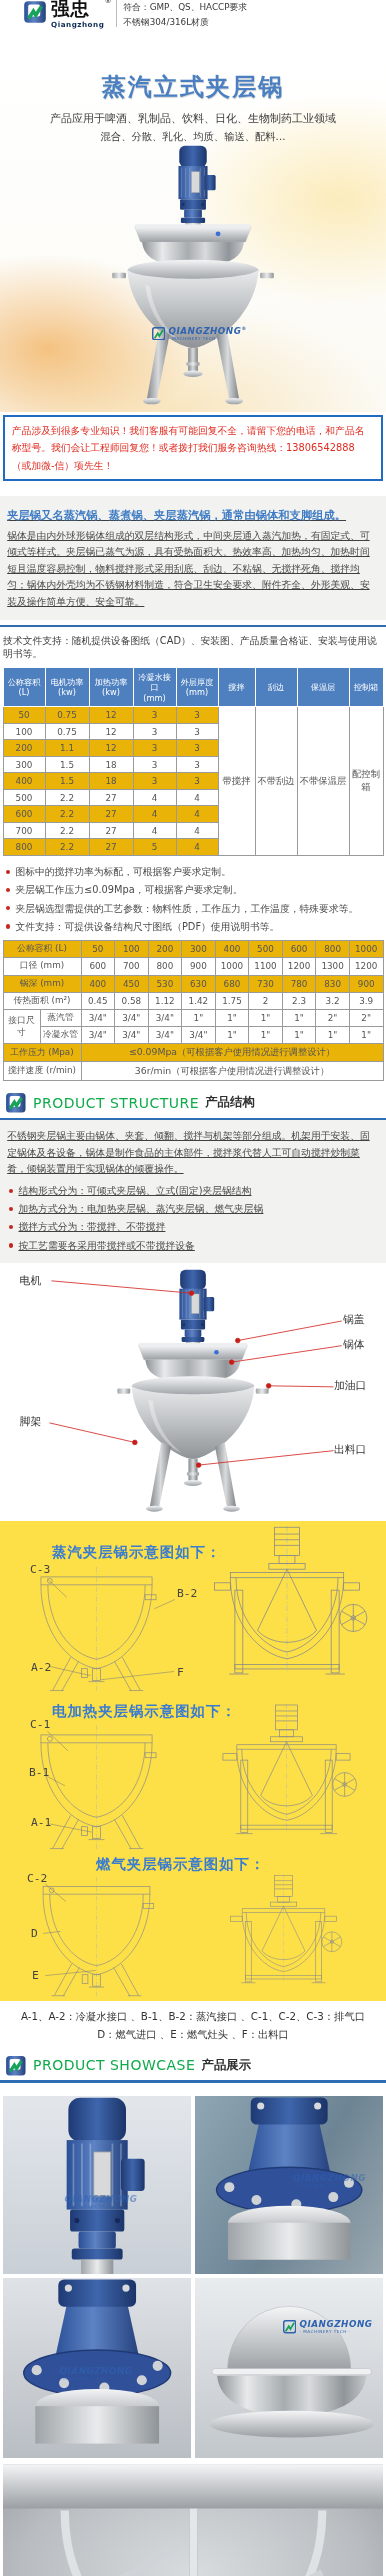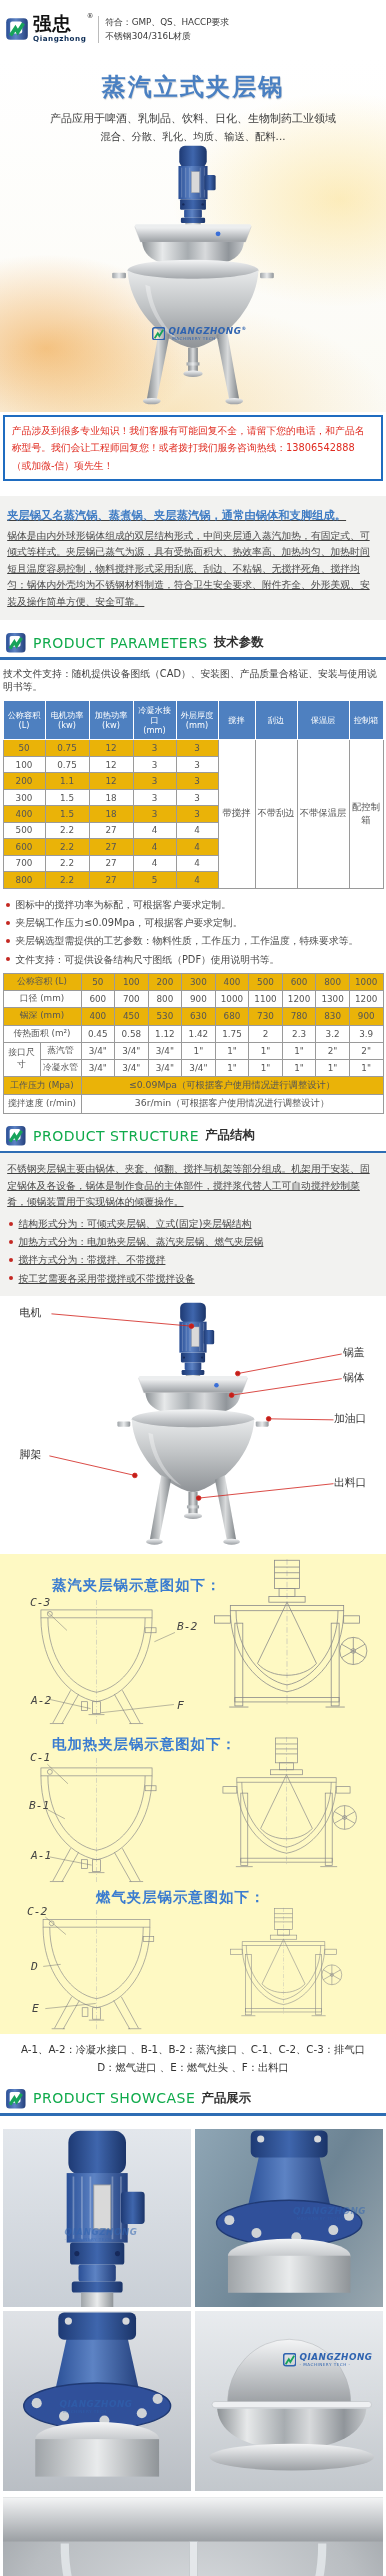--- a/index.html
+++ b/index.html
@@ -1,20 +1,20 @@
 <!DOCTYPE html>
 <html style="font-size:8.2px"><head>
 <meta charset="utf-8">
 <style>
   html,body{margin:0;padding:0;background:#ffffff;}
   body{font-family:"DejaVu Sans","Liberation Sans",sans-serif;color:#404040;}
   #page{width:386px;height:3029px;margin:0 auto;background:#fff;overflow:hidden;position:relative;}
 
   
-  .hdr{height:58px;display:flex;align-items:center;padding-left:5px;box-sizing:border-box;background:#fff;}
+  .hdr{height:58px;display:flex;padding-left:23px;box-sizing:border-box;background:#fff;}
   .hdr-logo{width:24px;height:24px;flex:0 0 24px;}
   .hdr-brand{margin-left:4.1px;position:relative;}
   .hdr-cn{font-size:18.5px;font-weight:bold;color:#111;letter-spacing:1px;line-height:1;}
   .hdr-reg{position:absolute;top:-3.1px;right:-7.2px;font-size:6.7px;color:#222;}
   .hdr-en{font-size:7.2px;font-weight:bold;color:#0d2d56;letter-spacing:0.5px;margin-top:1px;}
   .hdr-sep{width:0.5px;height:27px;background:#bbb;margin:0 7.2px 0 11.3px;}
   .hdr-claims{font-size:8.8px;color:#3a3a3a;line-height:1.65;}
 
   
   .hero{height:354px;position:relative;text-align:center;
@@ -62,23 +62,23 @@
   tr.w td{background:#ffffff;}
   td.merged{background:#fff !important;font-size:9.3px;}
   #t2 td.lbl{font-size:8.8px;}
   #t2 td.span-val{font-size:9.3px;}
 
   
   .diagram{position:relative;height:258px;background:#fff;}
   .dg-label{position:absolute;font-size:10.8px;color:#333;}
   .dg-svg{position:absolute;left:0;top:0;}
 
-  .schem{position:relative;background:#fef9c3;}
+  .schem{position:relative;background:#fde047;}
   .schem-h{position:absolute;left:52px;font-size:14.4px;font-weight:bold;color:#3a7cd0;letter-spacing:1px;}
-  .schem-letter{position:absolute;font-size:11.3px;color:#444;font-family:"DejaVu Sans Mono","Liberation Mono",monospace;font-style:italic;}
+  .schem-letter{position:absolute;font-size:11.3px;color:#444;font-family:"DejaVu Sans Mono","Liberation Mono",monospace;}
   .legend{text-align:center;font-size:10.3px;color:#333;line-height:1.7;margin-top:7.2px;}
 
   
   .ph-row{display:flex;gap:4.1px;margin:4.1px 2.6px 0 2.6px;}
   .ph{position:relative;overflow:hidden;flex:1;}
   .ph-full{margin:5.2px 2.6px 0 2.6px;position:relative;overflow:hidden;}
   .ph .art{position:absolute;left:0;top:0;width:100%;height:100%;}
 </style>
 </head>
 <body>
@@ -277,29 +277,20 @@
 
   <div class="notice">
     <p>产品涉及到很多专业知识！我们客服有可能回复不全，请留下您的电话，和产品名称型号。我们会让工程师回复您！或者拨打我们服务咨询热线：13806542888（或加微-信）项先生！</p>
   </div>
 
   <div class="graybox">
     <h3>夹层锅又名蒸汽锅、蒸煮锅、夹层蒸汽锅，通常由锅体和支脚组成。</h3>
     <p>锅体是由内外球形锅体组成的双层结构形式，中间夹层通入蒸汽加热，有固定式、可倾式等样式。夹层锅已蒸气为源，具有受热面积大、热效率高、加热均匀、加热时间短且温度容易控制，物料搅拌形式采用刮底、刮边、不粘锅、无搅拌死角、搅拌均匀；锅体内外壳均为不锈钢材料制造，符合卫生安全要求、附件齐全、外形美观、安装及操作简单方便、安全可靠。</p>
   </div>
 
-  <div class="sec">
-    <svg class="sec-icon" viewBox="0 0 60 60">
-      <rect x="3" y="3" width="54" height="54" rx="10" fill="url(#gMotor)"></rect>
-      <rect x="13" y="11" width="30" height="30" rx="5" fill="#fff"></rect>
-      <polyline points="14,46 26,28 32,38 46,16" fill="none" stroke="#17a35a" stroke-width="9"></polyline>
-    </svg>
-    <span class="sec-en">PRODUCT PARAMETERS</span>
-    <span class="sec-cn">技术参数</span>
-  </div>
   <div class="sec-bar"></div>
 
   <div class="note-line">技术文件支持：随机提供设备图纸（CAD）、安装图、产品质量合格证、安装与使用说明书等。</div>
 
   <table id="t1">
     <colgroup>
       <col style="width:42px">
         <col style="width:44px">
         <col style="width:44px">
         <col style="width:43px">

